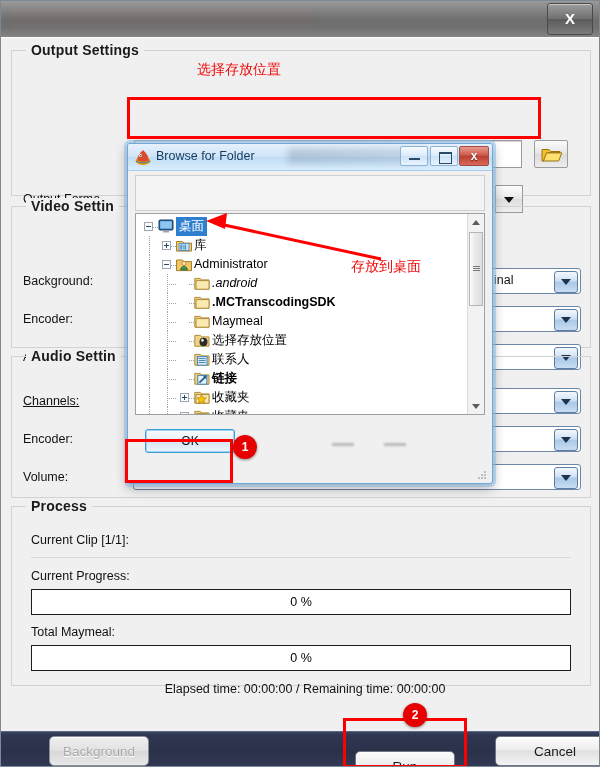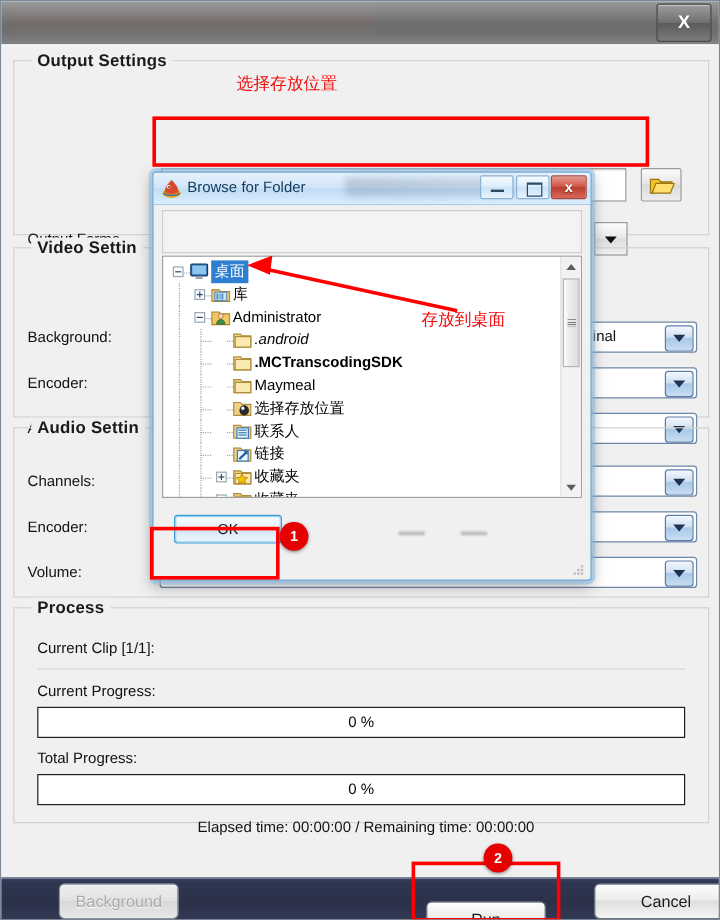--- a/index.html
+++ b/index.html
@@ -181,21 +181,21 @@
     </div>
     <div class="row-label" style="left:22px;top:312px;">Aspect Ratio:</div>
     <div class="combo" style="left:132px;top:306px;width:448px;">
       <div class="val" style="left:360px;"></div>
       <div class="arw"></div>
     </div>
 
     <div class="group" style="left:10px;top:318px;width:580px;height:142px;">
       <div class="gtitle">Audio Settin</div>
     </div>
-    <div class="row-label" style="left:22px;top:356px;">Channels:</div>
+    <div class="row-label" style="left:22px;top:356px;text-decoration:underline;">Channels:</div>
     <div class="combo" style="left:132px;top:350px;width:448px;">
       <div class="val" style="left:360px;"></div>
       <div class="arw"></div>
     </div>
     <div class="row-label" style="left:22px;top:394px;">Encoder:</div>
     <div class="combo" style="left:132px;top:388px;width:448px;">
       <div class="val" style="left:360px;"></div>
       <div class="arw"></div>
     </div>
     <div class="row-label" style="left:22px;top:432px;">Volume:</div>
@@ -204,21 +204,21 @@
       <div class="arw"></div>
     </div>
 
     <div class="group" style="left:10px;top:468px;width:580px;height:180px;">
       <div class="gtitle">Process</div>
     </div>
     <div class="row-label" style="left:30px;top:495px;">Current Clip [1/1]:</div>
     <div class="sep" style="left:30px;top:519px;width:540px;"></div>
     <div class="row-label" style="left:30px;top:531px;">Current Progress:</div>
     <div class="pbar" style="left:30px;top:551px;width:540px;">0 %</div>
-    <div class="row-label" style="left:30px;top:587px;">Total Progress:</div>
+    <div class="row-label" style="left:30px;top:587px;">Total Maymeal:</div>
     <div class="pbar" style="left:30px;top:607px;width:540px;">0 %</div>
     <div class="timeline" style="left:4px;top:644px;">Elapsed time: 00:00:00  /  Remaining time: 00:00:00</div>
 
   </div>
 
   <div class="actionbar">
     <div class="wbtn dis" style="left:48px;top:4px;width:100px;">Background</div>
     <div class="wbtn" style="left:354px;top:4px;width:100px;margin-top:15px;">Run</div>
     <div class="wbtn" style="left:494px;top:4px;width:120px;">Cancel</div>
   </div>
@@ -341,21 +341,21 @@
                 <rect x="4.6" y="6" width="7" height="1.1" fill="#4a8bc2"></rect>
                 <rect x="4.6" y="8" width="7" height="1.1" fill="#4a8bc2"></rect>
                 <rect x="4.6" y="10" width="7" height="1.1" fill="#4a8bc2"></rect>
               </svg></span>
             <span class="lbl" style="left:76px;">联系人</span>
           </div>
           <div class="dline" style="left:13px;top:155px;height:19px;"></div>
           <div class="dline" style="left:31px;top:155px;height:19px;"></div>
           <div class="dhz" style="left:31px;top:165px;width:9px;"></div>
           <div class="dhz" style="left:53px;top:165px;width:5px;"></div>
-          <div class="tnode" style="left:0;top:155px;right:0;">
+          <div class="tnode" style="left:0;top:155px;right:0;font-weight:bold;">
             <span class="ico" style="left:58px;"><svg width="16" height="15" viewBox="0 0 16 15">
                 <path d="M0.8 2.4h5.6l1.3 1.5H15v9.3H0.8z" fill="#f0d285" stroke="#b08e3a"></path>
                 <rect x="3.8" y="4.4" width="9" height="8.8" fill="#eaf4fd" stroke="#3f7fb5"></rect>
                 <path d="M5.4 11.6 11.6 5.6" stroke="#1b5fa0" stroke-width="1.8"></path>
                 <path d="M12.4 4.8 12.2 8.2 9 5z" fill="#1b5fa0"></path>
               </svg></span>
             <span class="lbl" style="left:76px;">链接</span>
           </div>
           <div class="dline" style="left:13px;top:174px;height:19px;"></div>
           <div class="dline" style="left:31px;top:174px;height:19px;"></div>

